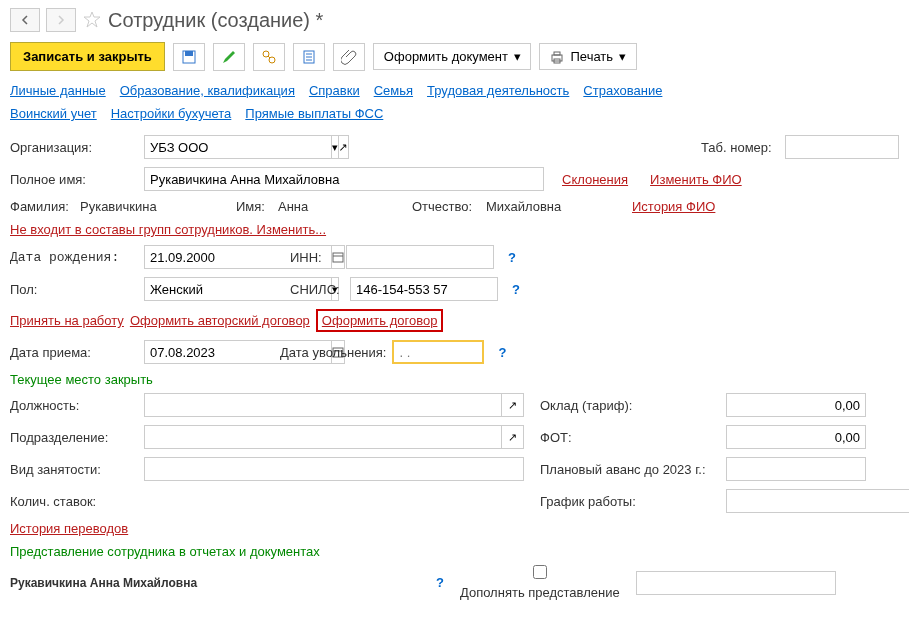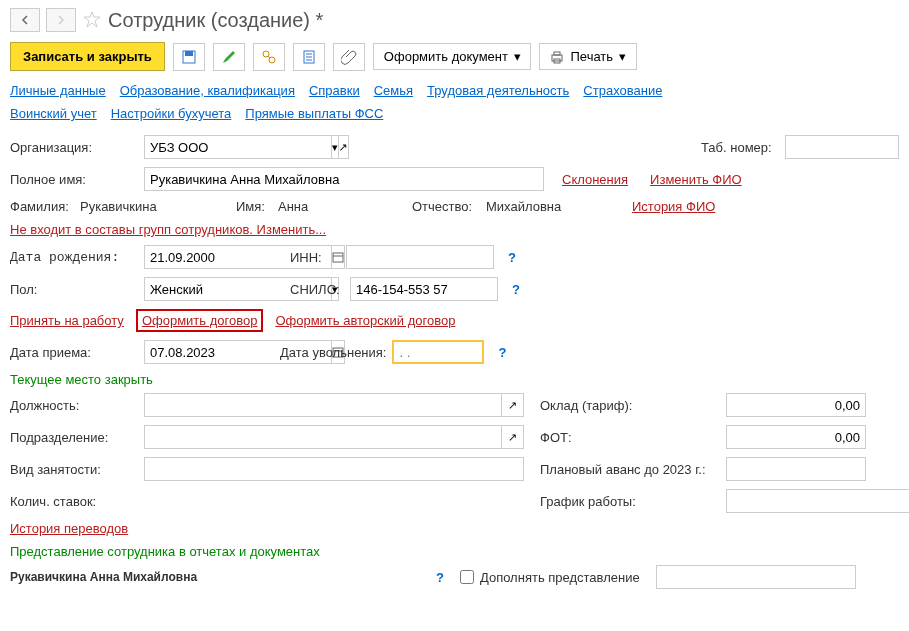--- a/index.html
+++ b/index.html
@@ -20,21 +20,21 @@
 .input { border: 1px solid #ccc; padding: 3px 5px; font-size: 13px; height: 24px; }
 .input-group { display: flex; }
 .input-group .input { flex: 1; }
 .input-btn { width: 22px; height: 24px; border: 1px solid #ccc; border-left: none; background: #fff; display: flex; align-items: center; justify-content: center; cursor: pointer; font-size: 11px; }
 .link { color: #b91c1c; text-decoration: underline; cursor: pointer; font-size: 13px; }
 .link-red-box { border: 2px solid #c00; padding: 2px 4px; }
 .help-icon { color: #0066cc; font-weight: bold; cursor: pointer; }
 .section-title { color: #008800; font-size: 13px; margin: 8px 0 6px 0; }
 .highlighted-input { border: 2px solid #f5c542 !important; }
 .small-text { font-size: 12px; font-weight: bold; }
-.checkbox-row { display: flex; align-items: center; gap: 6px; }
+.checkbox-row { display: flex; align-items: center; gap: 6px; flex-direction: column; }
 input[type="checkbox"] { width: 14px; height: 14px; }
 .right-align { text-align: right; }
 </style>
 </head>
 <body>
 
 <div class="header">
   <button class="nav-btn">
     <svg viewBox="0 0 12 12">
         <path d="M8 2 L4 6 L8 10" stroke="#666" stroke-width="1.5" fill="none"></path>
@@ -168,24 +168,24 @@
   <span class="label" style="width:128px;">Пол:</span>
   <div class="input-group" style="width:120px;justify-content:space-between;">
     <input class="input" value="Женский" style="">
     <button class="input-btn">▾</button>
   </div>
   <span class="label" style="margin-left:20px;width:54px;">СНИЛС:</span>
   <input class="input" style="width: 148px;" value="146-154-553 57">
   <span class="help-icon" style="margin-left:8px;">?</span>
 </div>
 
-<div class="form-row" style="gap:12px;">
+<div class="form-row" style="">
   <a class="link">Принять на работу</a>
+  <a class="link">Оформить авторский договор</a>
   <a class="link link-red-box">Оформить договор</a>
-  <a class="link">Оформить авторский договор</a>
 </div>
 
 <div class="form-row">
   <span class="label" style="width:128px;">Дата приема:</span>
   <div class="input-group" style="width:120px;">
     <input class="input" value="07.08.2023" style="">
     <button class="input-btn">
       <svg width="12" height="12" viewBox="0 0 12 12">
           <rect x="1" y="2" width="10" height="9" stroke="#666" fill="none"></rect>
           <line x1="1" y1="5" x2="11" y2="5" stroke="#666"></line>

